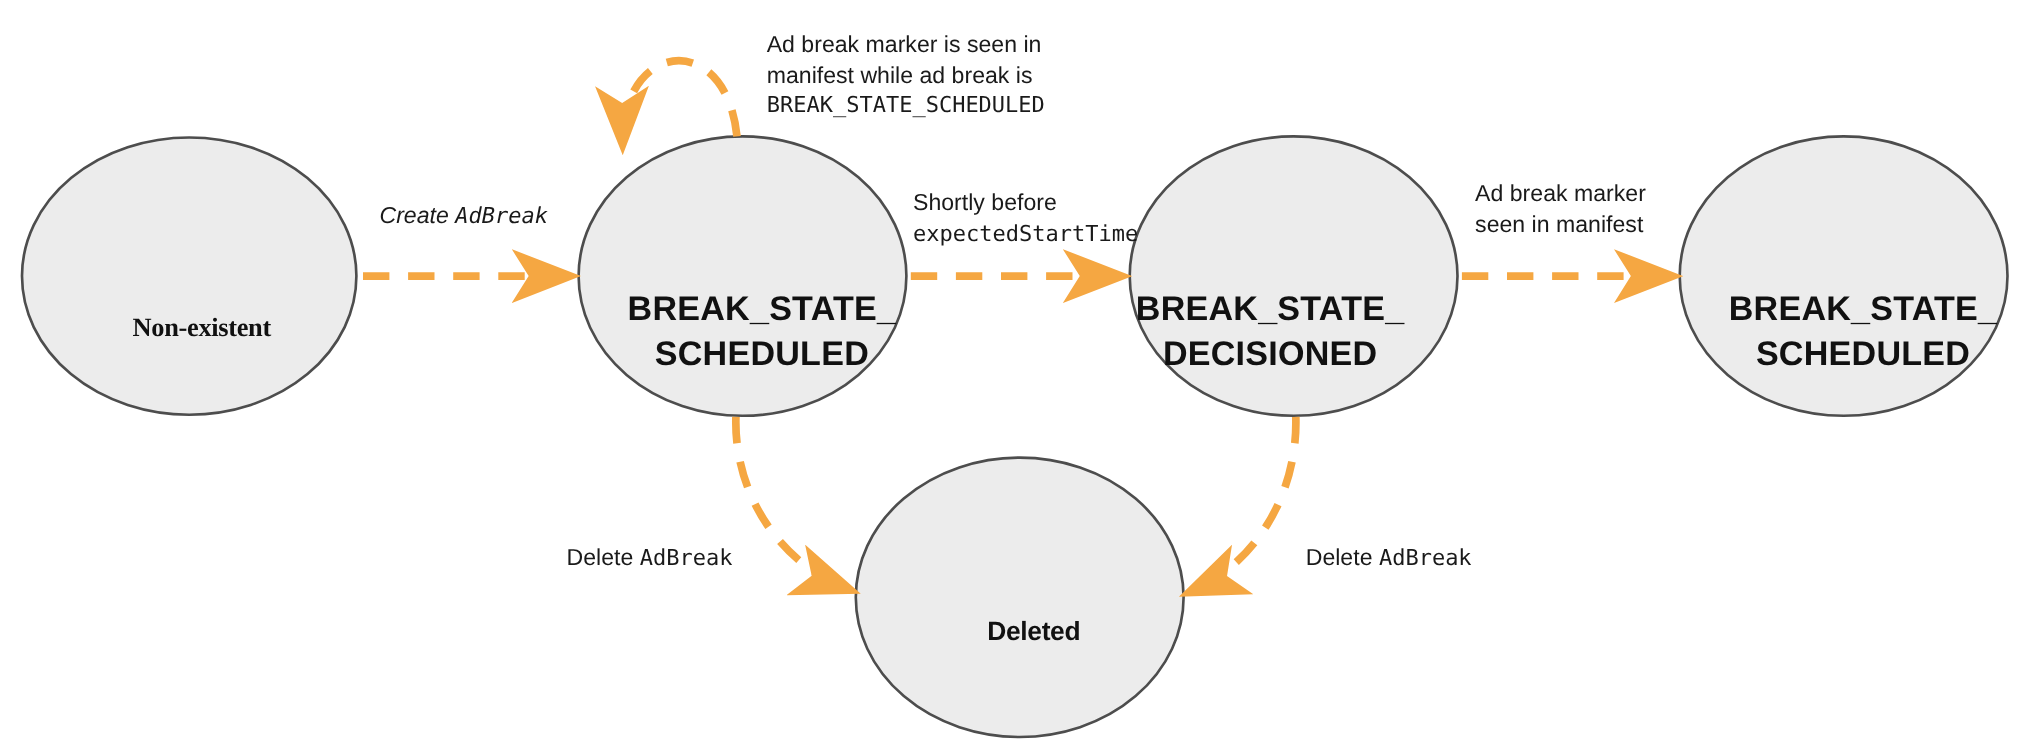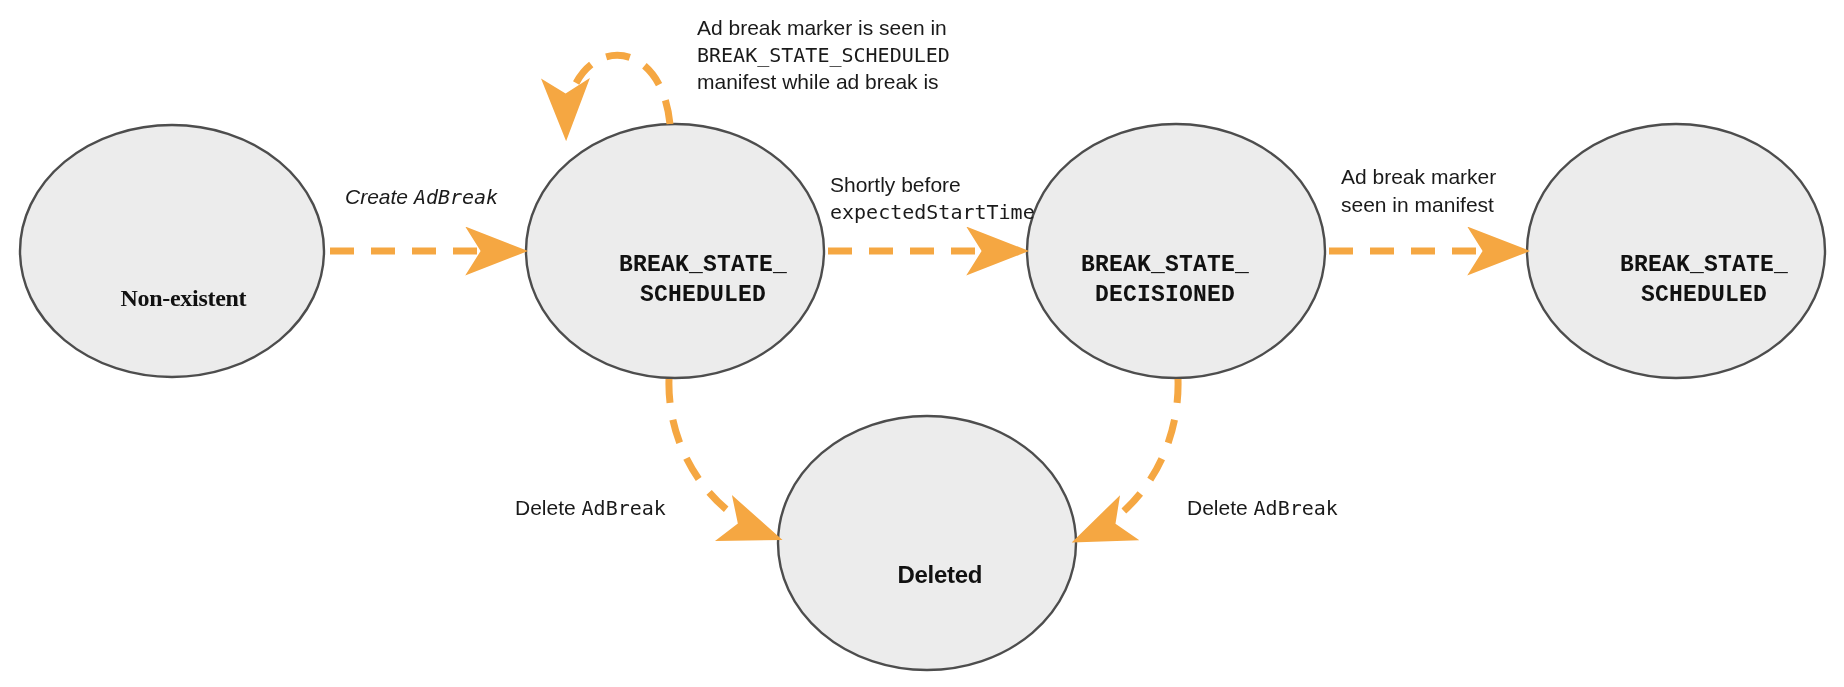--- a/index.html
+++ b/index.html
@@ -32,22 +32,22 @@
   .node-label {
     position: absolute;
     text-align: center;
     color: #111111;
     font-weight: bold;
     line-height: 1.30;
     pointer-events: none;
     white-space: pre;
   }
   .node-label.mono {
-    font-family: Liberation Mono, monospace;
-    font-size: 23px;
+    font-family: Liberation Sans, sans-serif;
+    font-size: 31px;
     letter-spacing: 0.2px;
   }
   .node-label.sans {
     font-family: "Liberation Sans", sans-serif;
     font-size: 24px;
     letter-spacing: -0.3px;
   }
   .edge-label {
     position: absolute;
     color: #1a1a1a;
@@ -124,24 +124,24 @@
   <div class="node-label sans" style="left:777px; top:528px; width:300px;">
     <span class="line">Deleted</span>
   </div>
 
   <div class="edge-label" style="left:345px; top:183px;font-style:italic;">
     <span class="line">
       <span class="s">Create </span><span class="m">AdBreak</span>
     </span>
   </div>
 
-  <div class="edge-label" style="left:697px; top:14px;">
+  <div class="edge-label" style="left:697px; top:27px;">
     <span class="line"><span class="s">Ad break marker is seen in</span></span>
+    <span class="line"><span class="s">manifest while ad break is</span></span>
     <span class="line"><span class="m">BREAK_STATE_SCHEDULED</span></span>
-    <span class="line"><span class="s">manifest while ad break is</span></span>
   </div>
 
   <div class="edge-label" style="left:830px; top:171px;">
     <span class="line"><span class="s">Shortly before</span></span>
     <span class="line"><span class="m">expectedStartTime</span></span>
   </div>
 
   <div class="edge-label" style="left:1341px; top:163px;">
     <span class="line"><span class="s">Ad break marker</span></span>
     <span class="line"><span class="s">seen in manifest</span></span>

